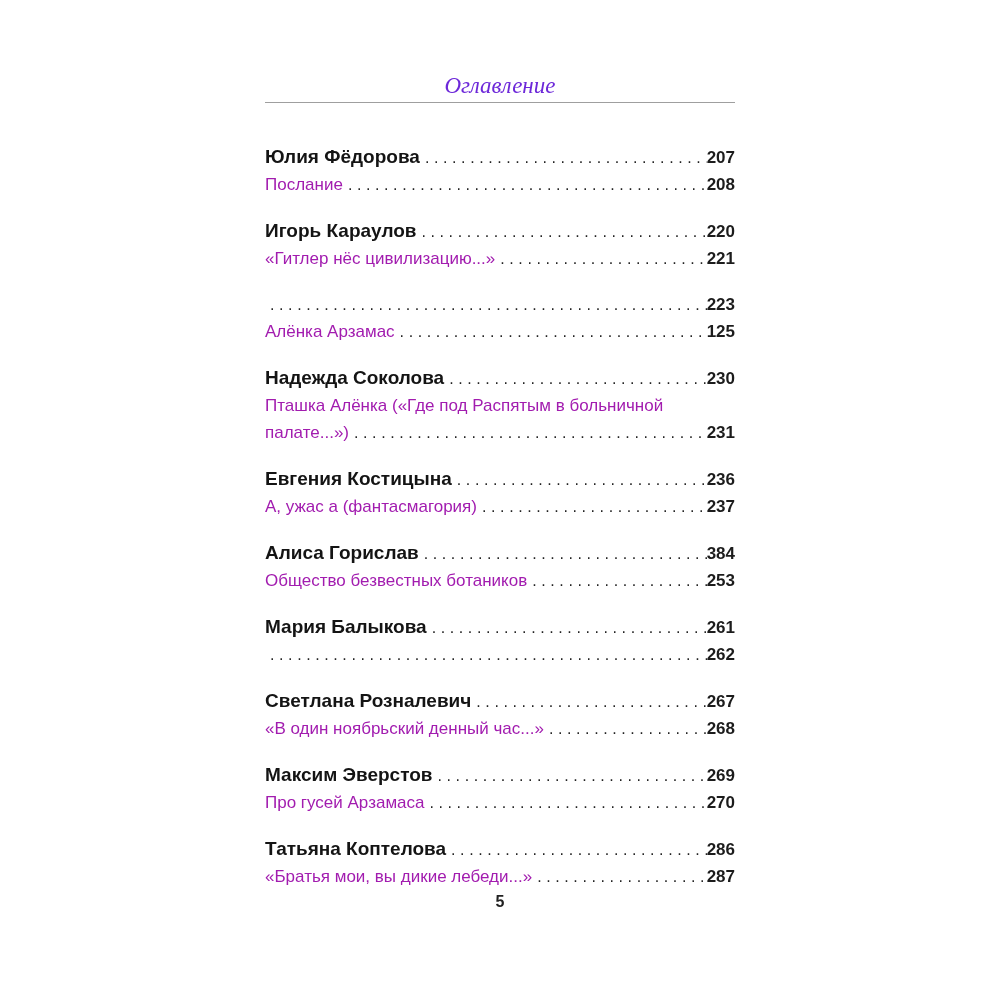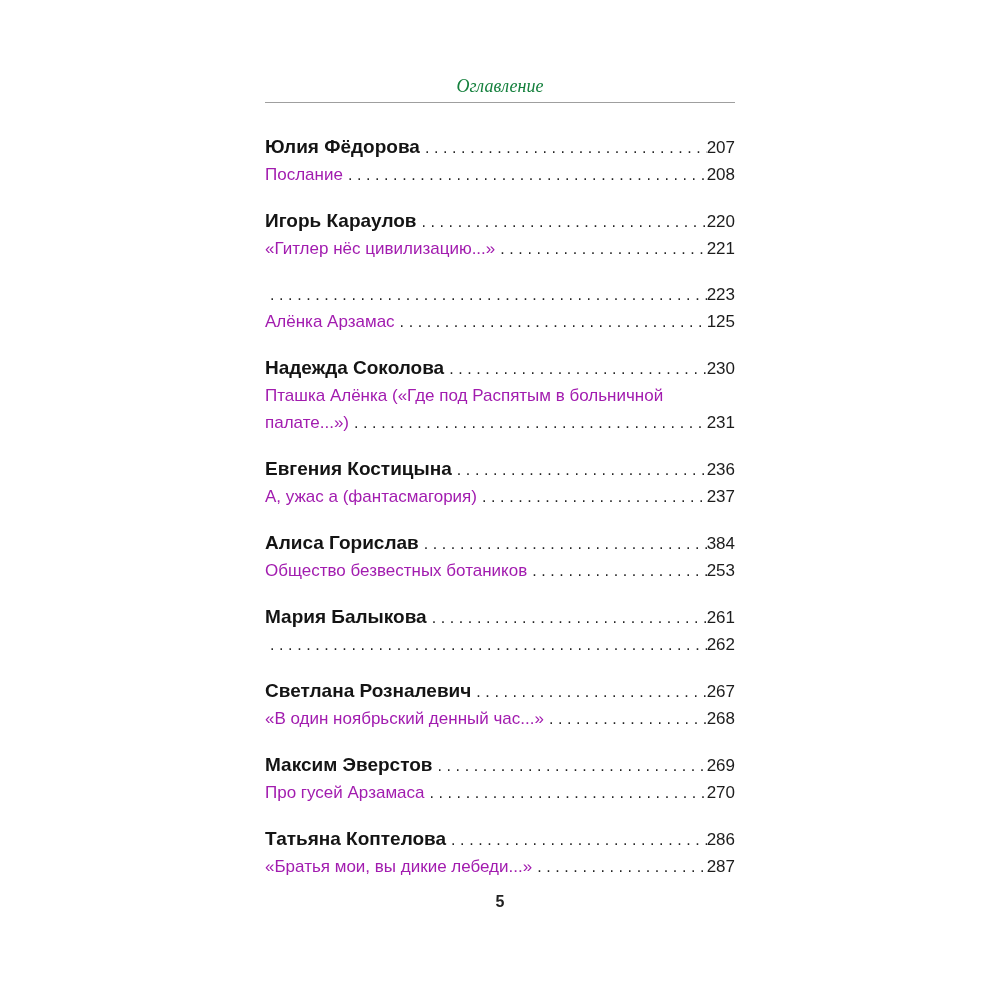--- a/index.html
+++ b/index.html
@@ -6,45 +6,45 @@
   html, body { width: 1000px; height: 1000px; background: #ffffff; overflow: hidden; }
   body { font-family: "Liberation Sans", sans-serif; color: #1c1c1c; position: relative; }
 
   .page-col { position: absolute; left: 265px; top: 0; width: 470px; }
 
   .header { padding-top: 76px; }
   .header-title {
     text-align: center;
     font-family: "Liberation Serif", serif;
     font-style: italic;
-    font-size: 18px;
+    font-size: 23px;
     line-height: 20px;
-    color: #15803d;
+    color: #6d28d9;
   }
   .header-rule { border: 0; border-top: 1px solid #9f9f9f; margin-top: 6px; }
 
-  .toc { margin-top: 30px; }
+  .toc { margin-top: 40px; }
   .entry { margin-bottom: 19px; }
 
   .toc-line { display: flex; align-items: baseline; line-height: 27px; }
   .author-line .label { font-weight: 700; font-size: 19px; color: #141414; }
   .title-line .label { font-size: 17px; color: #a21caf; }
   .label { white-space: nowrap; flex: 0 0 auto; }
 
   .dots {
     flex: 1 1 auto;
     overflow: hidden;
     white-space: nowrap;
     font-size: 16px;
     font-weight: 400;
     letter-spacing: 4.6px;
     padding-left: 5px;
     color: #222222;
   }
-  .pnum { flex: 0 0 auto; font-size: 17px; font-weight: 400; color: #1c1c1c; }
+  .pnum { flex: 0 0 auto; font-size: 17px; font-weight: 700; color: #1c1c1c; }
 
   .footer-page {
     position: absolute;
     left: 0; top: 893px;
     width: 1000px;
     text-align: center;
     font-weight: 700;
     font-size: 16px;
     color: #222222;
   }

